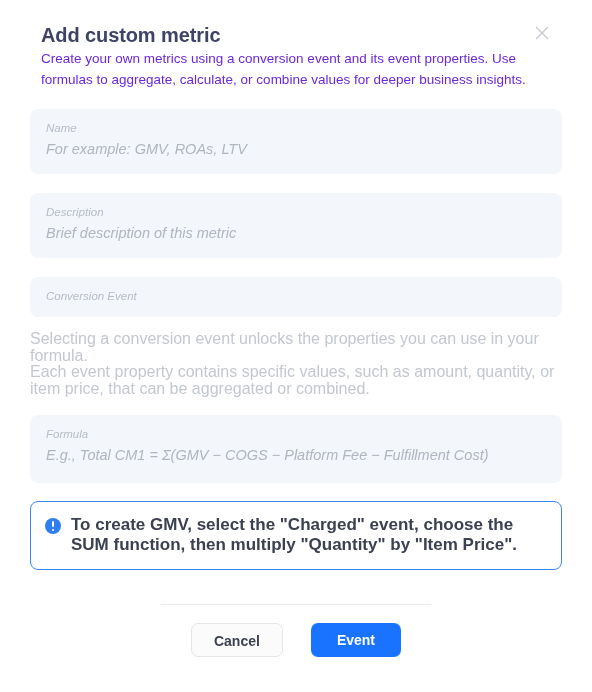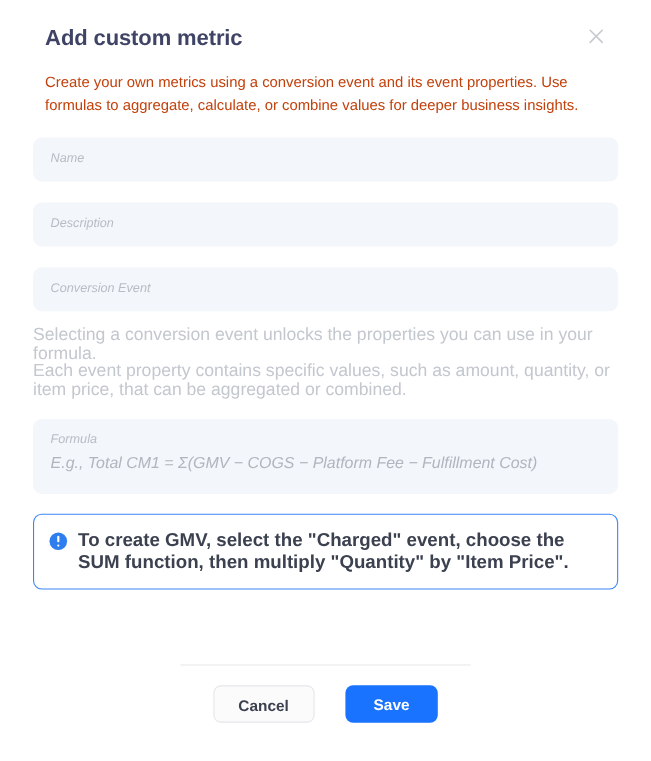--- a/index.html
+++ b/index.html
@@ -43,24 +43,23 @@
     width: 22px;
     height: 22px;
     cursor: pointer;
     display: flex;
     align-items: center;
     justify-content: center;
   }
   .close-btn svg { display: block; }
 
   .modal-subtitle {
-    margin-top: 16px;
     font-size: 13.5px;
     line-height: 21px;
-    color: #c2410c;
+    color: #6d28d9;
     max-width: 510px;
   }
 
   
   .modal-body {
     padding: 0 30px;
     flex: 1 1 auto;
   }
 
   .field {
@@ -201,24 +200,26 @@
       </svg>
     </div>
 
     <div class="modal-subtitle">Create your own metrics using a conversion event and its event properties. Use formulas to aggregate, calculate, or combine values for deeper business insights.</div>
   </div>
 
   <div class="modal-body">
 
     <div class="field">
       <div class="field-label">Name</div>
+      <div class="field-value">For example: GMV, ROAs, LTV</div>
     </div>
 
     <div class="field">
       <div class="field-label">Description</div>
+      <div class="field-value">Brief description of this metric</div>
     </div>
 
     <div class="field">
       <div class="field-label">Conversion Event</div>
     </div>
 
     <div class="helper-text">
       <p>Selecting a conversion event unlocks the properties you can use in your formula.</p>
       <p>Each event property contains specific values, such as amount, quantity, or item price, that can be aggregated or combined.</p>
     </div>
@@ -231,16 +232,16 @@
 
     <div class="callout">
       <span class="callout-icon"></span>
       <div class="callout-text">To create GMV, select the "Charged" event, choose the SUM function, then multiply "Quantity" by "Item Price".</div>
     </div>
 
   </div>
 
   <div class="modal-footer">
     <button class="btn btn-cancel">Cancel</button>
-    <button class="btn btn-save">Save</button>
+    <button class="btn btn-save">Event</button>
   </div>
 
 </div>
 
 </body></html>

